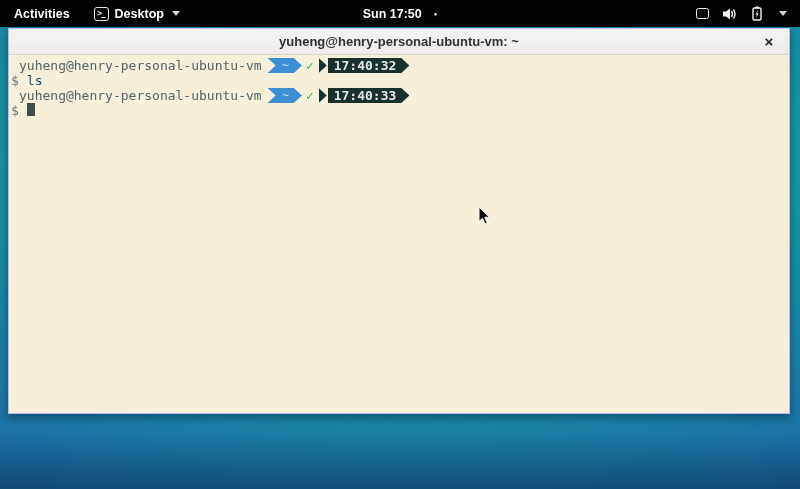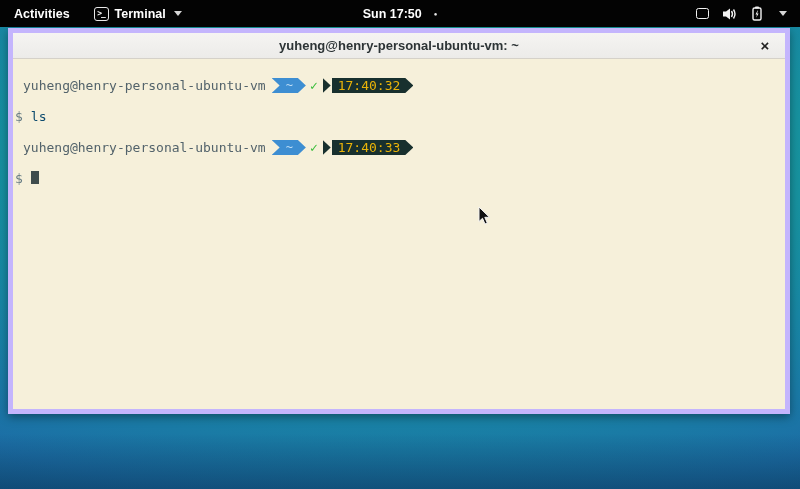--- a/index.html
+++ b/index.html
@@ -29,77 +29,78 @@
   }
   .caret-down { width:0; height:0; border-left:4px solid transparent; border-right:4px solid transparent; border-top:5px solid #d6d6d6; margin-left:2px; }
   .clock-wrap { position:absolute; left:0; right:0; top:0; height:27px; display:flex; align-items:center; justify-content:center; gap:12px; pointer-events:none; }
   .notif-dot { font-size:6px; line-height:1; color:#e8e8e8; }
   .status-area { margin-left:auto; display:flex; align-items:center; gap:13px; padding:0 13px; height:100%; }
   .screen-ico { width:13px; height:11px; border:1.6px solid #f2f2f2; border-radius:2.5px; }
 
   
   .window {
     position:absolute; left:8px; top:28px; width:782px; height:386px;
-    border:5px solid #c4b5fd; box-shadow:0 3px 9px rgba(0,0,0,.38);
+    border:1px solid #c4b5fd; box-shadow:0 3px 9px rgba(0,0,0,.38);
     display:flex; flex-direction:column; z-index:10;
   }
   .titlebar {
     height:26px; background:linear-gradient(#f5f4f2,#ecebe9);
     border-bottom:1px solid #d5d1c9;
     display:flex; align-items:center; justify-content:center; position:relative;
     font-size:13px; font-weight:700; color:#2d3436;
   }
   .close-btn {
     position:absolute; right:8px; top:0; bottom:0; width:24px;
     display:flex; align-items:center; justify-content:center;
     color:#222; font-size:15px; font-weight:700; cursor:default;
   }
   .term-body {
     flex:1; background:#f6f0da; padding:3px 2px;
     font-family:"DejaVu Sans Mono", monospace; font-size:13px; line-height:15px;
     color:#53636b; overflow:hidden;
   }
-  .t-line { height:15px; display:flex; align-items:flex-start; white-space:pre;margin-top:16px; }
+  .t-line { height:15px; display:flex; align-items:flex-start; white-space:pre; }
   .indent { padding-left:8px; }
   .user { color:#53636b; }
 
   
   .pl-dir {
     display:inline-flex; align-items:center; height:15px; margin-left:6px;
     background:#3d8ed2; color:#bcdcf5; padding:0 13px 0 14px; font-size:12px;
     clip-path:polygon(0 0, calc(100% - 8px) 0, 100% 50%, calc(100% - 8px) 100%, 0 100%, 8px 50%);
   }
   .check { color:#3bbd3b; font-weight:700; margin:0 5px 0 4px; }
   .pl-point {
     display:inline-block; width:8px; height:15px; background:#18302e; margin-right:1px;
     clip-path:polygon(0 0, 100% 50%, 0 100%);
   }
   .pl-time {
     display:inline-flex; align-items:center; height:15px;
-    background:#18302e; color:#eab308; padding:0 13px 0 6px;
+    background:#18302e; color:#e5e5e5; padding:0 13px 0 6px;
     clip-path:polygon(0 0, calc(100% - 8px) 0, 100% 50%, calc(100% - 8px) 100%, 0 100%);
+    font-weight:bold;
   }
   .dollar { color:#657b83; }
   .cmd { color:#0c4a6e; margin-left:8px; }
   .listing { color:#2aa198; white-space:pre; }
   .cursor-block { display:inline-block; width:8px; height:13px; background:#3f4d4d; margin-left:8px; }
 
   
   .mouse { position:absolute; left:478px; top:206px; z-index:40; }
 </style>
 </head>
 <body>
 
 <div class="desktop"></div>
 
 <div class="topbar">
   <div class="activities">Activities</div>
   <div class="appmenu">
     <span class="term-glyph">&gt;_</span>
-    <span>Terminal</span>
+    <span>Desktop</span>
     <span class="caret-down"></span>
   </div>
   <div class="clock-wrap">
     <span>Sun 17:50</span>
     <span class="notif-dot">●</span>
   </div>
   <div class="status-area">
     <span class="screen-ico"></span>
     <svg width="15" height="14" viewBox="0 0 15 14">
       <polygon points="1,4.5 4,4.5 8,1.5 8,12.5 4,9.5 1,9.5" fill="#f2f2f2"></polygon>

